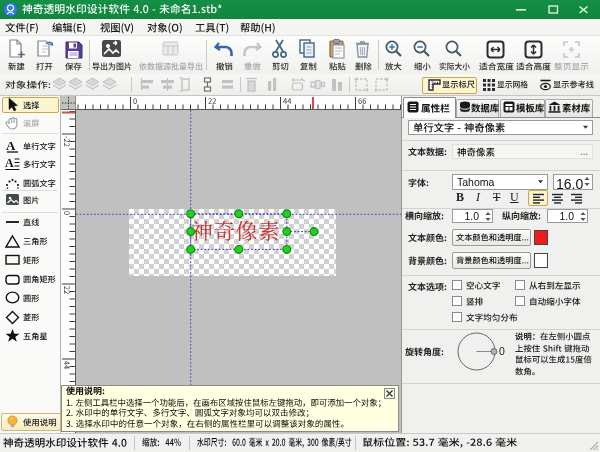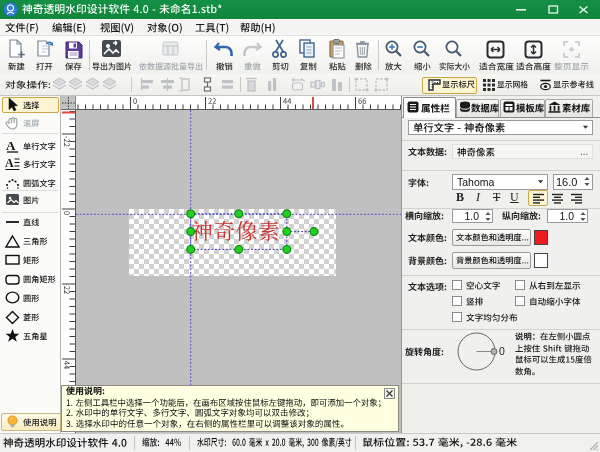--- a/index.html
+++ b/index.html
@@ -897,21 +897,21 @@
         <use href="#g140" x="1000"></use>
         <use href="#g138" x="2000"></use>
       </g>
     </svg>
 <div style="position:absolute;left:452px;top:174px;width:96px;height:15.5px;background:#fff;border:1px solid #9a9a98;box-sizing:border-box"></div>
 <div style="position:absolute;left:457px;top:176px;font-family:'Liberation Sans',sans-serif;font-size:10.5px;color:#111">Tahoma</div>
 <svg style="position:absolute;left:533px;top:174px;width:15px;height:15px;" viewBox="0 0 15 15">
       <path d="M4.9 6.2 l2.6 3.0 l2.6 -3.0 z" fill="#333"></path>
     </svg>
 <div style="position:absolute;left:553px;top:174px;width:40px;height:15.5px;background:#fff;border:1px solid #9a9a98;box-sizing:border-box"></div>
-<div style="position:absolute;left:556px;top:176px;width:24px;text-align:left;font-family:'Liberation Sans',sans-serif;font-size:11px;color:#111">16.0</div>
+<div style="position:absolute;left:556px;top:176px;width:24px;text-align:left;font-family:'Liberation Sans',sans-serif;font-size:14px;color:#111">16.0</div>
 <svg style="position:absolute;left:583px;top:176px;width:8px;height:11px;" viewBox="0 0 8 11">
       <path d="M4 1 l2.6 3 h-5.2 z M4 10 l2.6 -3 h-5.2 z" fill="#555"></path>
     </svg>
 <div style="font-family:'Liberation Serif',serif;position:absolute;color:#222;font-size:12px;font-weight:bold;left:456px;top:190px">B</div>
 <div style="font-family:'Liberation Serif',serif;position:absolute;color:#222;font-size:12px;font-weight:bold;left:476px;top:190px;font-style:italic;font-weight:normal">I</div>
 <div style="font-family:'Liberation Serif',serif;position:absolute;color:#222;font-size:12px;font-weight:bold;left:493px;top:190px;font-weight:normal;text-decoration:line-through">T</div>
 <div style="font-family:'Liberation Serif',serif;position:absolute;color:#222;font-size:12px;font-weight:bold;left:510px;top:190px;font-weight:normal;text-decoration:underline">U</div>
 <div style="position:absolute;left:528px;top:190px;width:20px;height:16px;background:#fdf5d2;border:1px solid #c9a74a;border-radius:2px;box-sizing:border-box"></div>
 <svg style="position:absolute;left:532px;top:192.5px;width:13px;height:12px;" viewBox="0 0 13 12">
       <path d="M1 1.5 h11" stroke="#222" stroke-width="1.4"></path>

